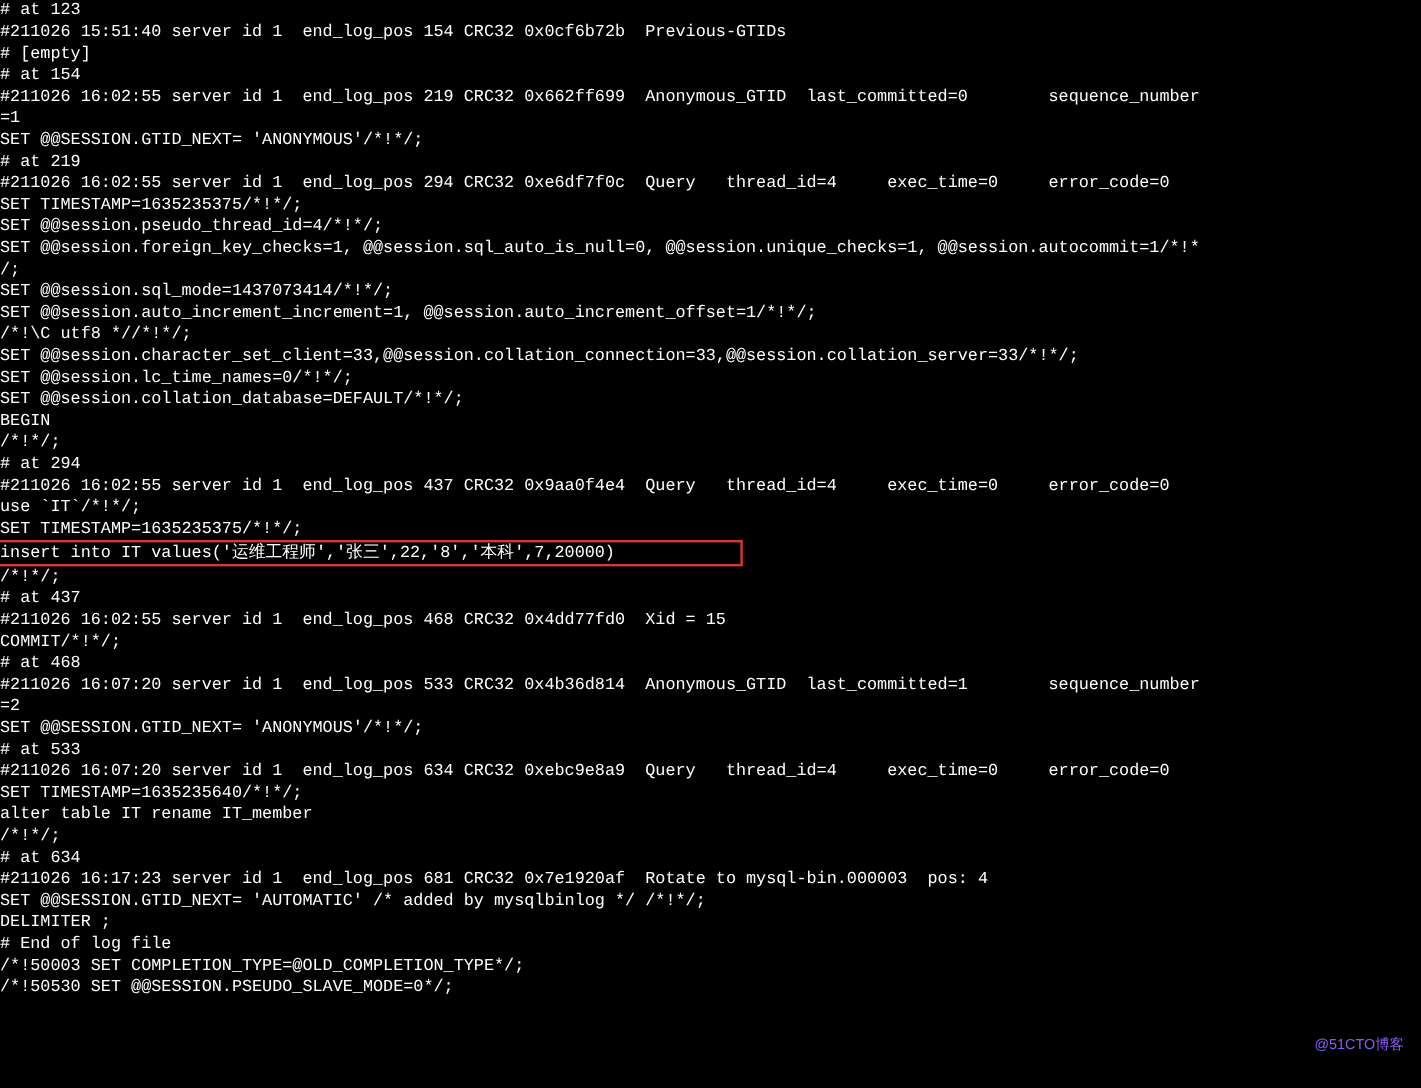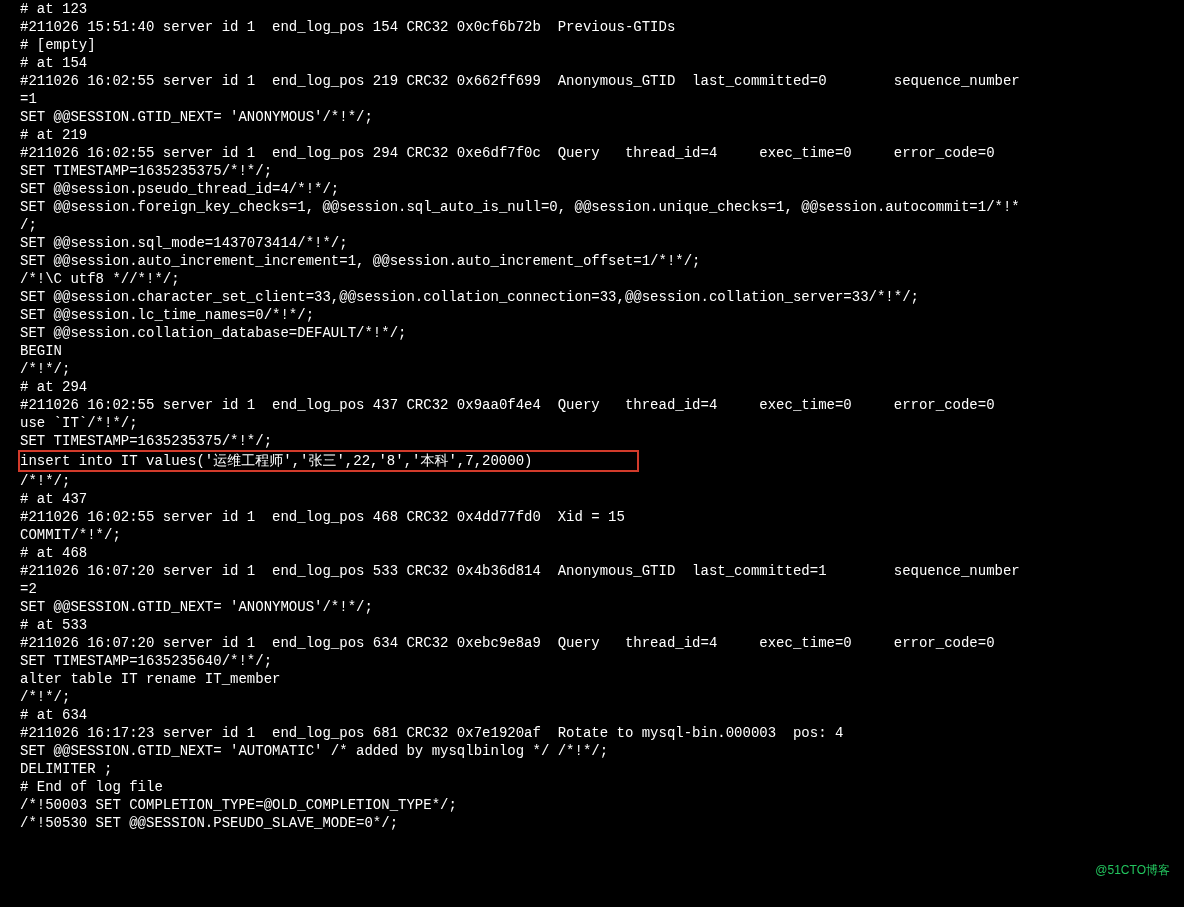--- a/index.html
+++ b/index.html
@@ -1,17 +1,17 @@
 <!DOCTYPE html>
 <html><head>
 <meta charset="utf-8">
 <style>
   html,body{margin:0;padding:0;background:#000;color:#fff;font-family:Consolas,"Courier New",monospace;font-size:14px;line-height:18px;width:1184px;height:907px;overflow:hidden;}
-  .terminal{padding:0;white-space:pre;position:relative;margin-left:20px;}
+  .terminal{padding:0;white-space:pre;position:relative;}
   .line{display:block;white-space:pre;}
   .hl{border:2px solid #d23b2b;display:inline-block;padding:0 4px 0 0;margin-left:-2px;}
-  .watermark{position:absolute;right:14px;bottom:28px;color:#22c55e;font-size:12px;font-family:Arial,sans-serif;}
+  .watermark{position:absolute;right:14px;bottom:28px;color:#8b5cf6;font-size:12px;font-family:Arial,sans-serif;}
 </style>
 </head>
 <body>
 
 <div class="terminal" id="term"><span class="line"># at 123</span><span class="line">#211026 15:51:40 server id 1  end_log_pos 154 CRC32 0x0cf6b72b  Previous-GTIDs</span><span class="line"># [empty]</span><span class="line"># at 154</span><span class="line">#211026 16:02:55 server id 1  end_log_pos 219 CRC32 0x662ff699  Anonymous_GTID  last_committed=0        sequence_number</span><span class="line">=1</span><span class="line">SET @@SESSION.GTID_NEXT= 'ANONYMOUS'/*!*/;</span><span class="line"># at 219</span><span class="line">#211026 16:02:55 server id 1  end_log_pos 294 CRC32 0xe6df7f0c  Query   thread_id=4     exec_time=0     error_code=0</span><span class="line">SET TIMESTAMP=1635235375/*!*/;</span><span class="line">SET @@session.pseudo_thread_id=4/*!*/;</span><span class="line">SET @@session.foreign_key_checks=1, @@session.sql_auto_is_null=0, @@session.unique_checks=1, @@session.autocommit=1/*!*</span><span class="line">/;</span><span class="line">SET @@session.sql_mode=1437073414/*!*/;</span><span class="line">SET @@session.auto_increment_increment=1, @@session.auto_increment_offset=1/*!*/;</span><span class="line">/*!\C utf8 *//*!*/;</span><span class="line">SET @@session.character_set_client=33,@@session.collation_connection=33,@@session.collation_server=33/*!*/;</span><span class="line">SET @@session.lc_time_names=0/*!*/;</span><span class="line">SET @@session.collation_database=DEFAULT/*!*/;</span><span class="line">BEGIN</span><span class="line">/*!*/;</span><span class="line"># at 294</span><span class="line">#211026 16:02:55 server id 1  end_log_pos 437 CRC32 0x9aa0f4e4  Query   thread_id=4     exec_time=0     error_code=0</span><span class="line">use `IT`/*!*/;</span><span class="line">SET TIMESTAMP=1635235375/*!*/;</span><span class="line"><span class="hl">insert into IT values('运维工程师','张三',22,'8','本科',7,20000)            </span></span><span class="line">/*!*/;</span><span class="line"># at 437</span><span class="line">#211026 16:02:55 server id 1  end_log_pos 468 CRC32 0x4dd77fd0  Xid = 15</span><span class="line">COMMIT/*!*/;</span><span class="line"># at 468</span><span class="line">#211026 16:07:20 server id 1  end_log_pos 533 CRC32 0x4b36d814  Anonymous_GTID  last_committed=1        sequence_number</span><span class="line">=2</span><span class="line">SET @@SESSION.GTID_NEXT= 'ANONYMOUS'/*!*/;</span><span class="line"># at 533</span><span class="line">#211026 16:07:20 server id 1  end_log_pos 634 CRC32 0xebc9e8a9  Query   thread_id=4     exec_time=0     error_code=0</span><span class="line">SET TIMESTAMP=1635235640/*!*/;</span><span class="line">alter table IT rename IT_member</span><span class="line">/*!*/;</span><span class="line"># at 634</span><span class="line">#211026 16:17:23 server id 1  end_log_pos 681 CRC32 0x7e1920af  Rotate to mysql-bin.000003  pos: 4</span><span class="line">SET @@SESSION.GTID_NEXT= 'AUTOMATIC' /* added by mysqlbinlog */ /*!*/;</span><span class="line">DELIMITER ;</span><span class="line"># End of log file</span><span class="line">/*!50003 SET COMPLETION_TYPE=@OLD_COMPLETION_TYPE*/;</span><span class="line">/*!50530 SET @@SESSION.PSEUDO_SLAVE_MODE=0*/;</span></div>
 <div class="watermark">@51CTO博客</div>
 
 </body></html>

